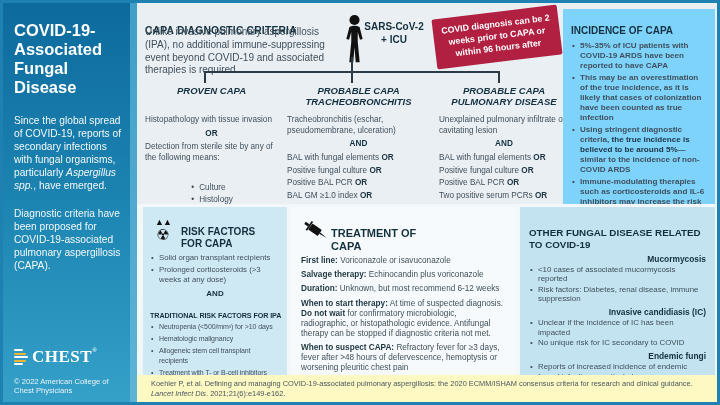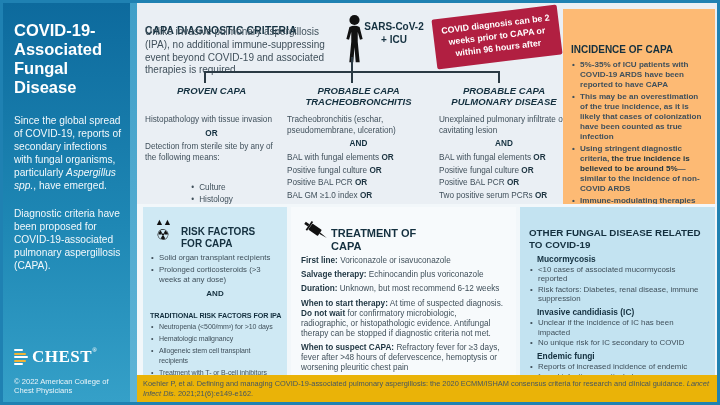--- a/index.html
+++ b/index.html
@@ -51,21 +51,21 @@
   .columns{left:142px;top:82px;width:424px;display:flex;gap:9px;}
   .dcol{font-size:8.2px;line-height:1.3;}
   .dcol:nth-child(1){width:134px;}
   .dcol:nth-child(2){width:144px;}
   .dcol:nth-child(3){width:131px;}
   .dcol h3{font-size:9.5px;color:#14303f;text-align:center;min-height:24px;margin-bottom:6px;line-height:1.2;font-style:italic;}
   .dcol p{margin-bottom:2px;}
   .dcol p.joiner{text-align:center;font-weight:bold;color:#14303f;margin:3px 0;}
   .dcol ul.blts{width:max-content;margin:19px auto 0;}
   
-  .incidence{left:560px;top:6px;width:152px;height:202px;background:#fdba74;padding:22px 8px;box-sizing:border-box;overflow:hidden;}
+  .incidence{left:560px;top:6px;width:152px;height:202px;background:#7dd3fc;padding:3px 8px;box-sizing:border-box;overflow:hidden;}
   .incidence h2{font-size:10px;margin-bottom:5px;}
   .incidence ul.blts{font-size:8.1px;line-height:1.24;}
   .incidence ul.blts li{margin-bottom:2px;font-weight:bold;}
   
   .bottom-backing{left:134px;top:201px;width:583px;height:171px;background:#f2f7fa;}
   .riskbox{left:140px;top:204px;width:144px;height:168px;background:#cfe9f4;padding:6px 7px;box-sizing:border-box;overflow:hidden;}
   .risk-head{display:flex;align-items:center;gap:5px;margin-bottom:4px;}
   .hazard-icon{width:26px;height:26px;color:#111;line-height:1;flex:none;text-align:center;}
   .hazard-icon .tri{font-size:9px;letter-spacing:-1px;display:block;height:9px;}
   .hazard-icon .rad{font-size:15px;display:block;}
@@ -73,25 +73,25 @@
   .risk-b1{font-size:7.8px;line-height:1.3;}
   .risk-and{text-align:center;font-weight:bold;color:#14303f;font-size:8px;margin:4px 0 3px;}
   .risk-sub{font-size:7.2px;white-space:nowrap;letter-spacing:-.1px;margin-bottom:2px;}
   .risk-b2{font-size:7px;line-height:1.4;letter-spacing:-.1px;}
   .treatbox{left:288px;top:204px;width:225px;height:168px;background:#f7fafc;padding:7px 10px;box-sizing:border-box;overflow:hidden;}
   .treat-head{display:flex;align-items:center;margin-bottom:4px;}
   .treat-title{font-size:11px;line-height:1.15;width:90px;}
   .treat-items p{font-size:8.2px;line-height:1.23;margin-bottom:4px;}
   .otherbox{left:517px;top:204px;width:195px;height:168px;background:#c3e3f1;padding:7px 9px;box-sizing:border-box;overflow:hidden;}
   .otherbox h2{font-size:9.8px;line-height:1.2;margin-bottom:3px;}
-  .fungal-group h4{font-size:8.4px;color:#14303f;margin:3px 8px 1px;}
+  .fungal-group h4{font-size:8.4px;color:#14303f;margin:3px 0 1px;text-align:right;}
   .fungal-group ul.blts{font-size:7.9px;line-height:1.22;}
   .fungal-group ul.blts li{margin-bottom:1px;}
   
-  .citation{left:134px;top:372px;width:583px;height:27px;background:#eab308;padding:4px 6px;box-sizing:border-box;
+  .citation{left:134px;top:372px;width:583px;height:27px;background:#fef9c3;padding:4px 14px;box-sizing:border-box;
     font-size:7.4px;line-height:1.3;color:#46565f;}
   svg .ink{fill:#111;}
 </style>
 </head>
 <body>
 
 <div class="poster">
 
   <aside class="abs sidebar">
     <h1 class="abs sb-title">COVID-19-Associated Fungal Disease</h1>

